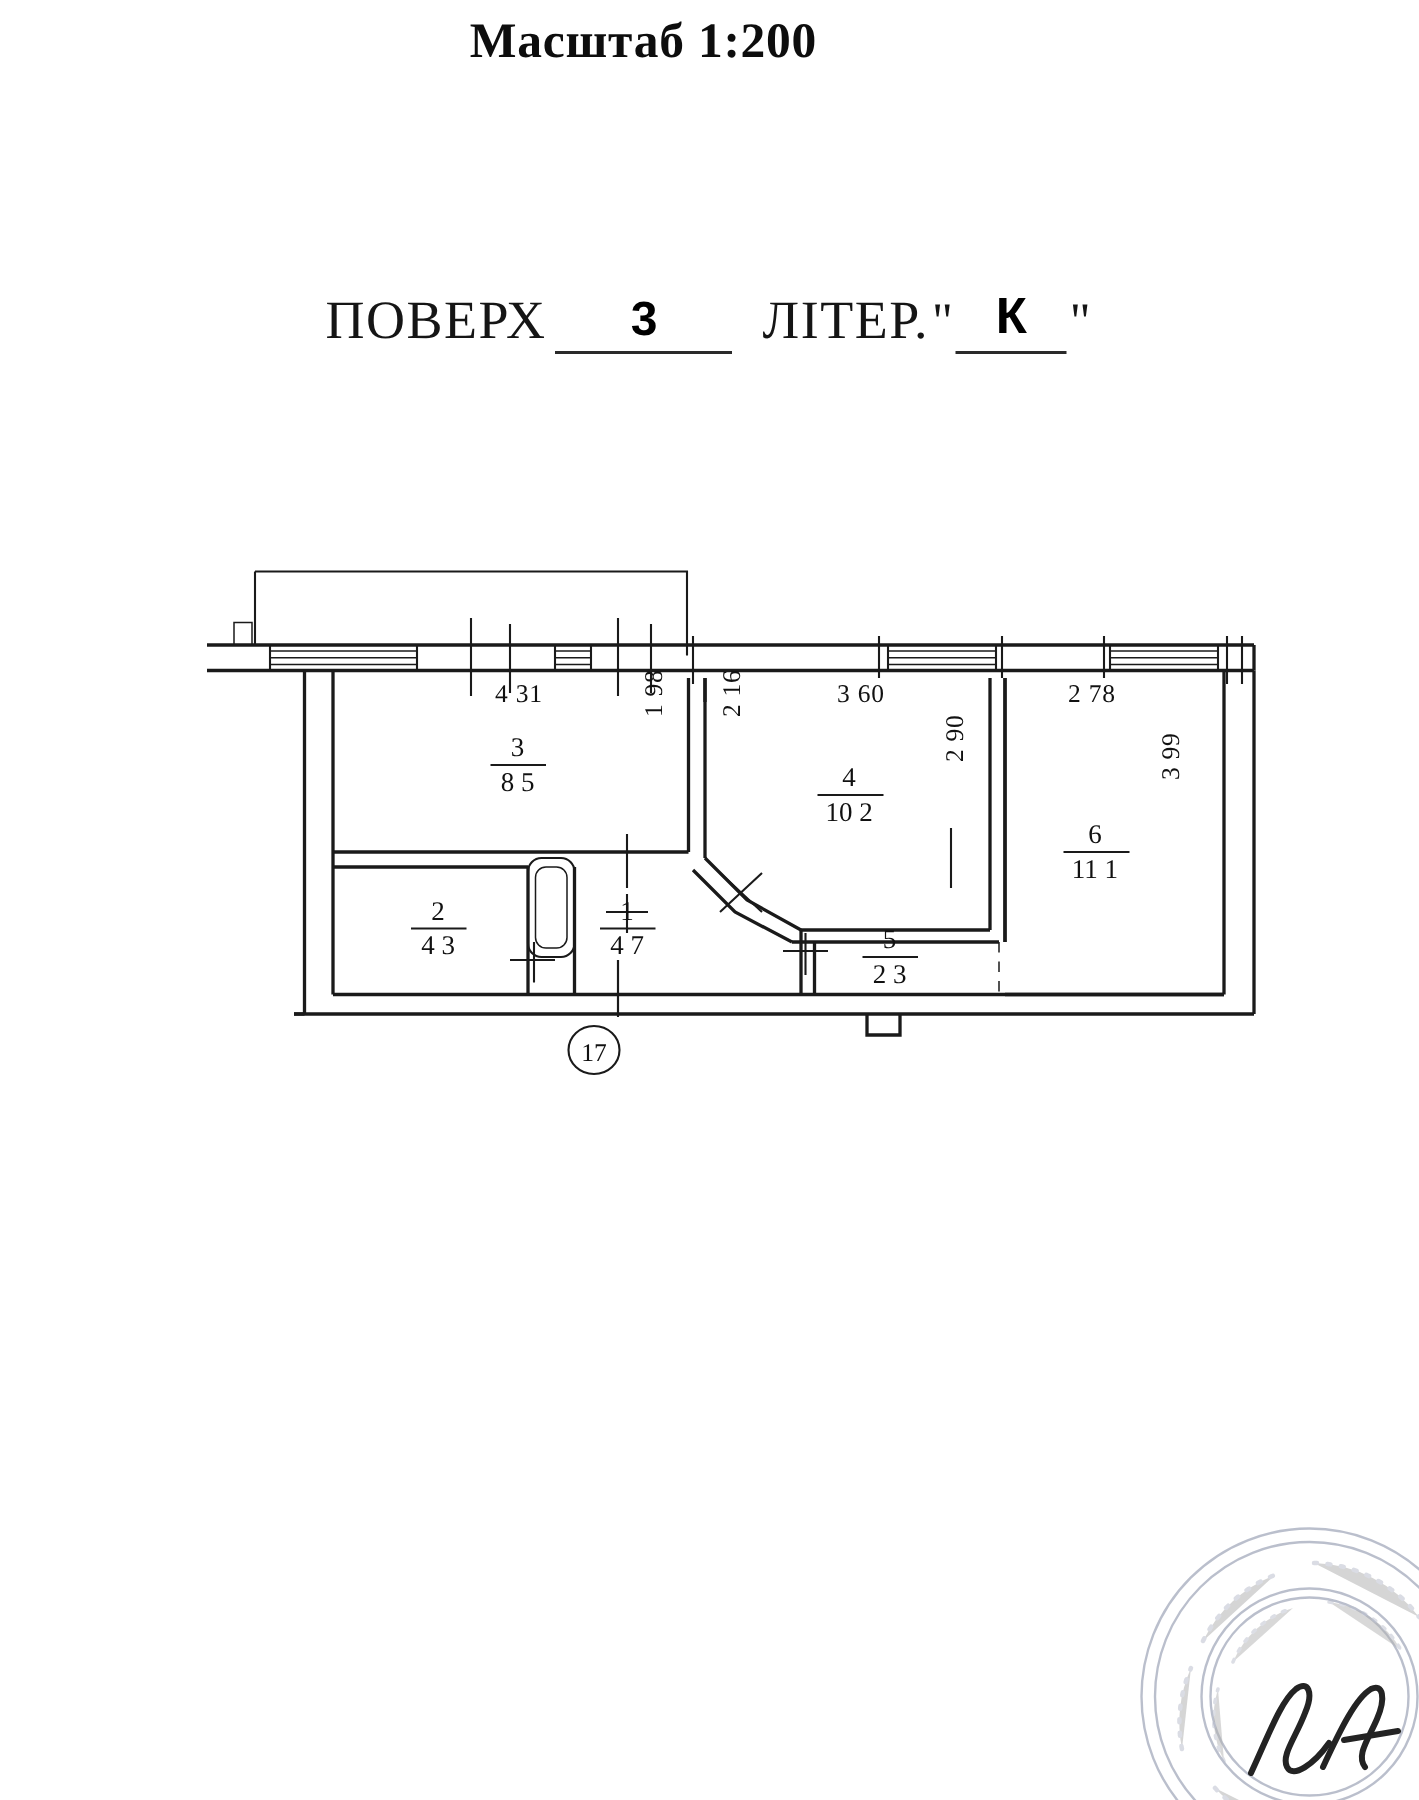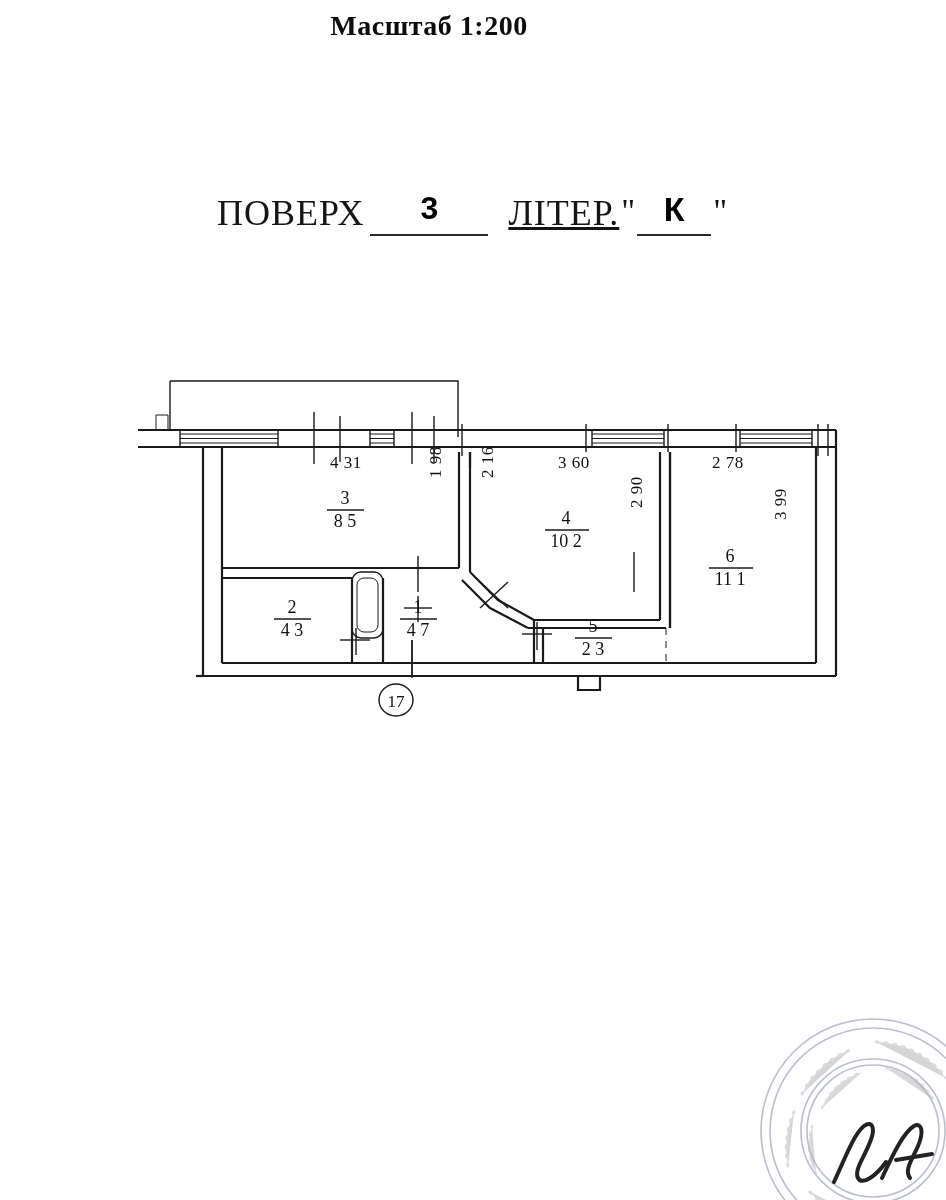--- a/index.html
+++ b/index.html
@@ -19,33 +19,34 @@
   }
 
   
   .scale-title {
     position: absolute;
     left: 0;
     top: 10px;
     width: 858px;
     text-align: center;
     font-family: "Liberation Serif", "DejaVu Serif", serif;
-    font-size: 28px;
+    font-size: 33px;
     font-weight: 700;
     letter-spacing: 0.5px;
     color: #0d0d0d;
   }
 
   .floor-line {
     position: absolute;
     left: 0;
     top: 192px;
     width: 946px;
     text-align: center;
     display: flex;
+    align-items: flex-end;
     justify-content: center;
     gap: 0px;
   }
   .floor-word {
     font-size: 36px;
     font-weight: 400;
     letter-spacing: 1px;
     color: #151515;
     padding-bottom: 2px;
   }
@@ -64,21 +65,20 @@
     color: #000;
     display: inline-block;
     transform: translateY(-2px);
   }
   .lit-word {
     font-size: 36px;
     letter-spacing: 1px;
     color: #151515;
     padding-bottom: 2px;
     margin-left: 14px;
-    text-decoration: underline;
   }
   .quote {
     font-size: 34px;
     color: #151515;
     padding-bottom: 2px;
     margin: 0 2px;
   }
   .letter-blank {
     position: relative;
     width: 74px;

